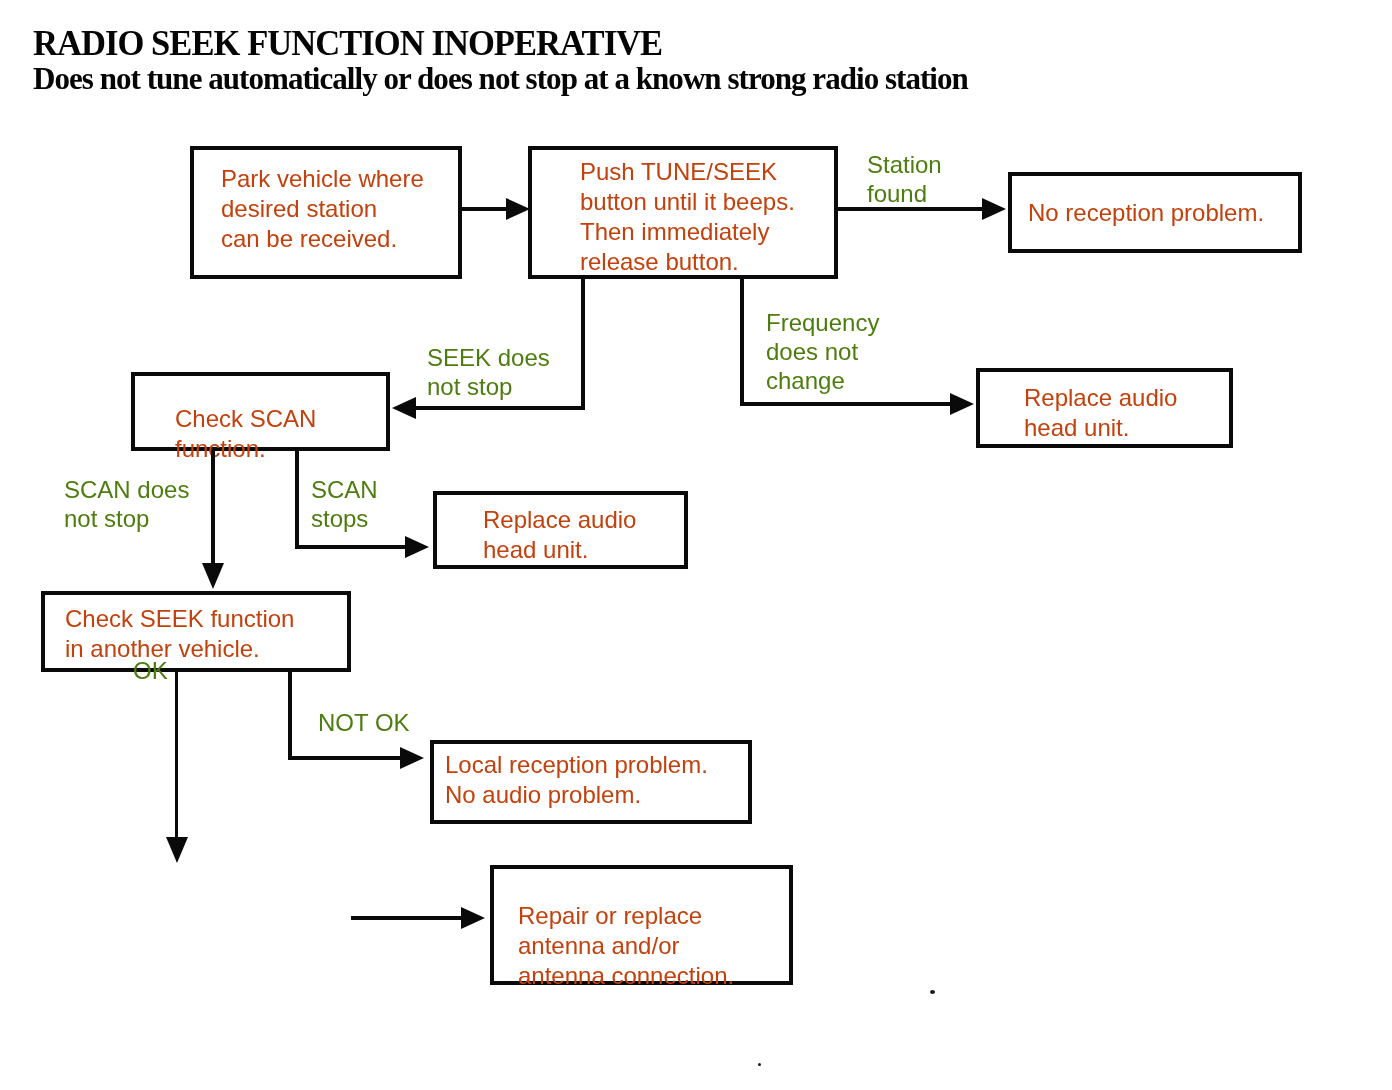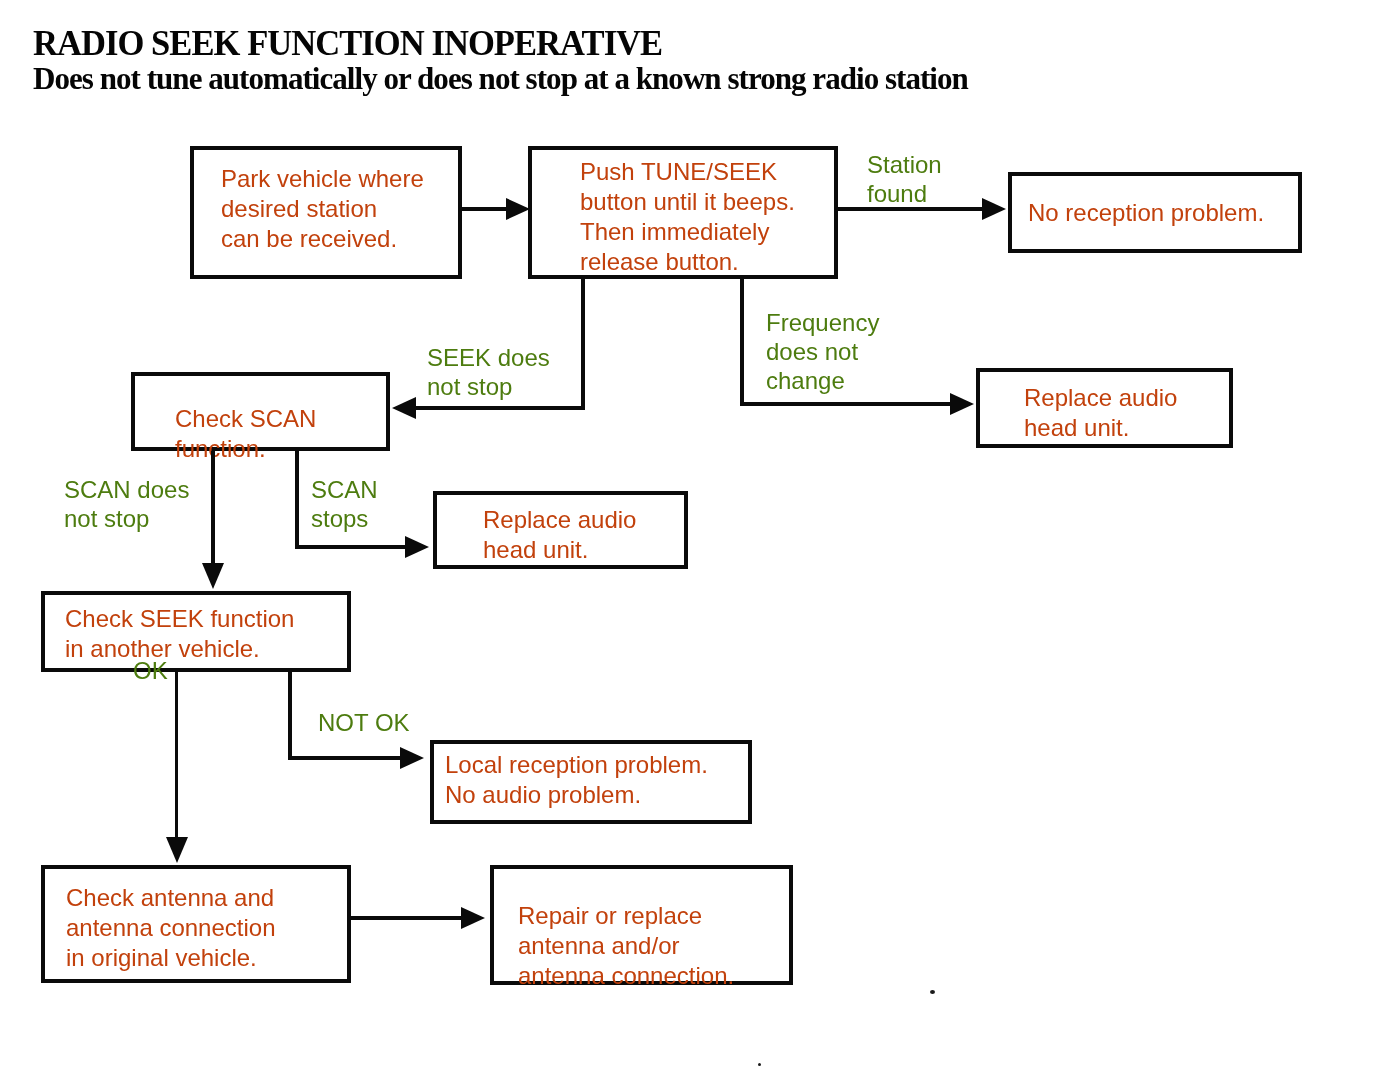--- a/index.html
+++ b/index.html
@@ -74,23 +74,20 @@
 
   <div class="node" style="left:433px;top:491px;width:255px;height:78px;padding:10px 4px 0 46px;">Replace audio
 head unit.</div>
 
   <div class="node" style="left:41px;top:591px;width:310px;height:81px;padding:9px 4px 0 20px;">Check SEEK function
 in another vehicle.</div>
 
   <div class="node" style="left:430px;top:724px;width:322px;height:84px;padding:6px 4px 0 11px;margin-top:16px;">Local reception problem.
 No audio problem.</div>
 
-  <div class="node" style="left:41px;top:865px;width:310px;height:118px;padding:14px 4px 0 21px;">Check antenna and
-antenna connection
-in original vehicle.</div>
 
   <div class="node" style="left:490px;top:865px;width:303px;height:120px;padding:32px 4px 0 24px;">Repair or replace
 antenna and/or
 antenna connection.</div>
 
   <div class="elabel" style="left:867px;top:150px;">Station
 found</div>
   <div class="elabel" style="left:427px;top:343px;">SEEK does
 not stop</div>
   <div class="elabel" style="left:766px;top:308px;">Frequency

